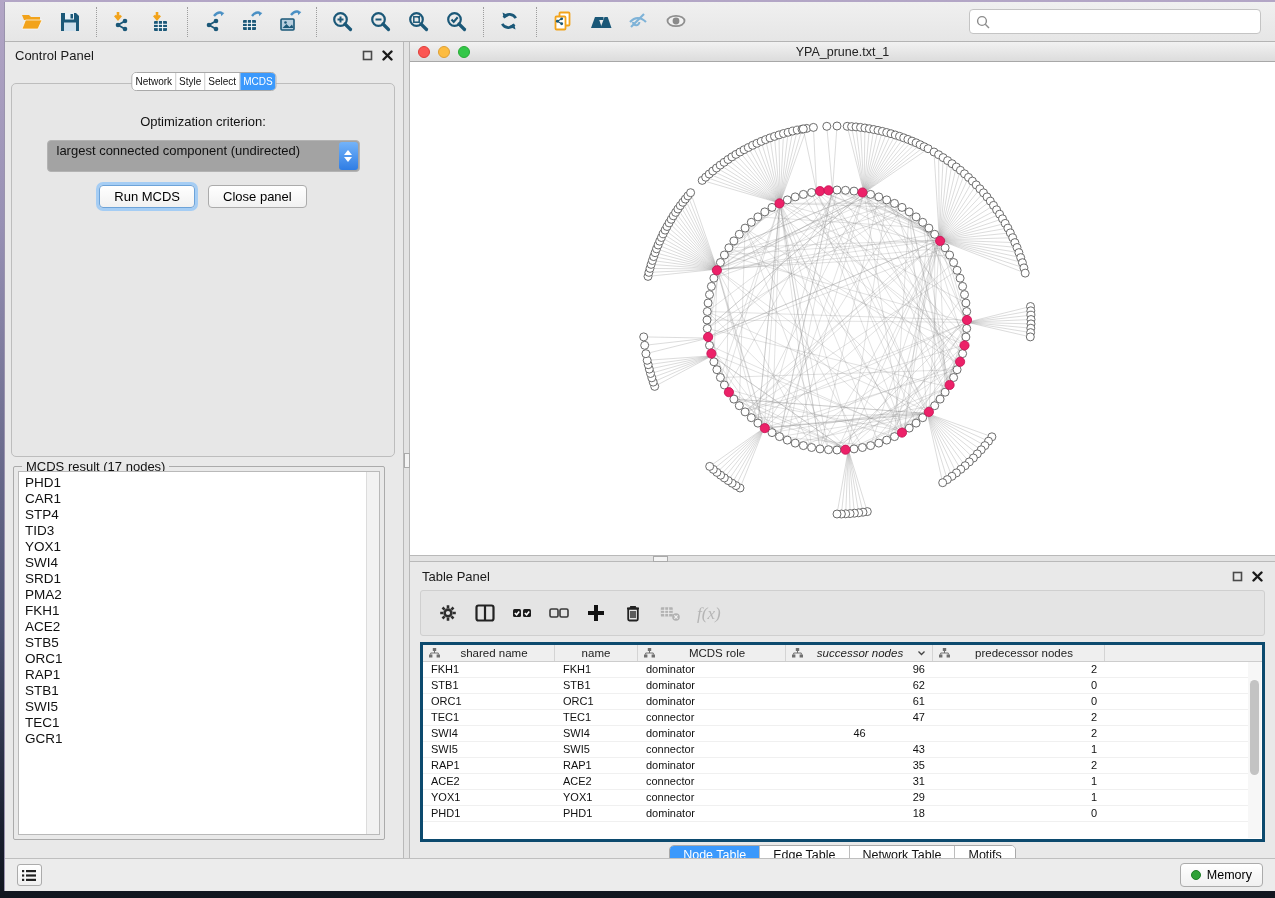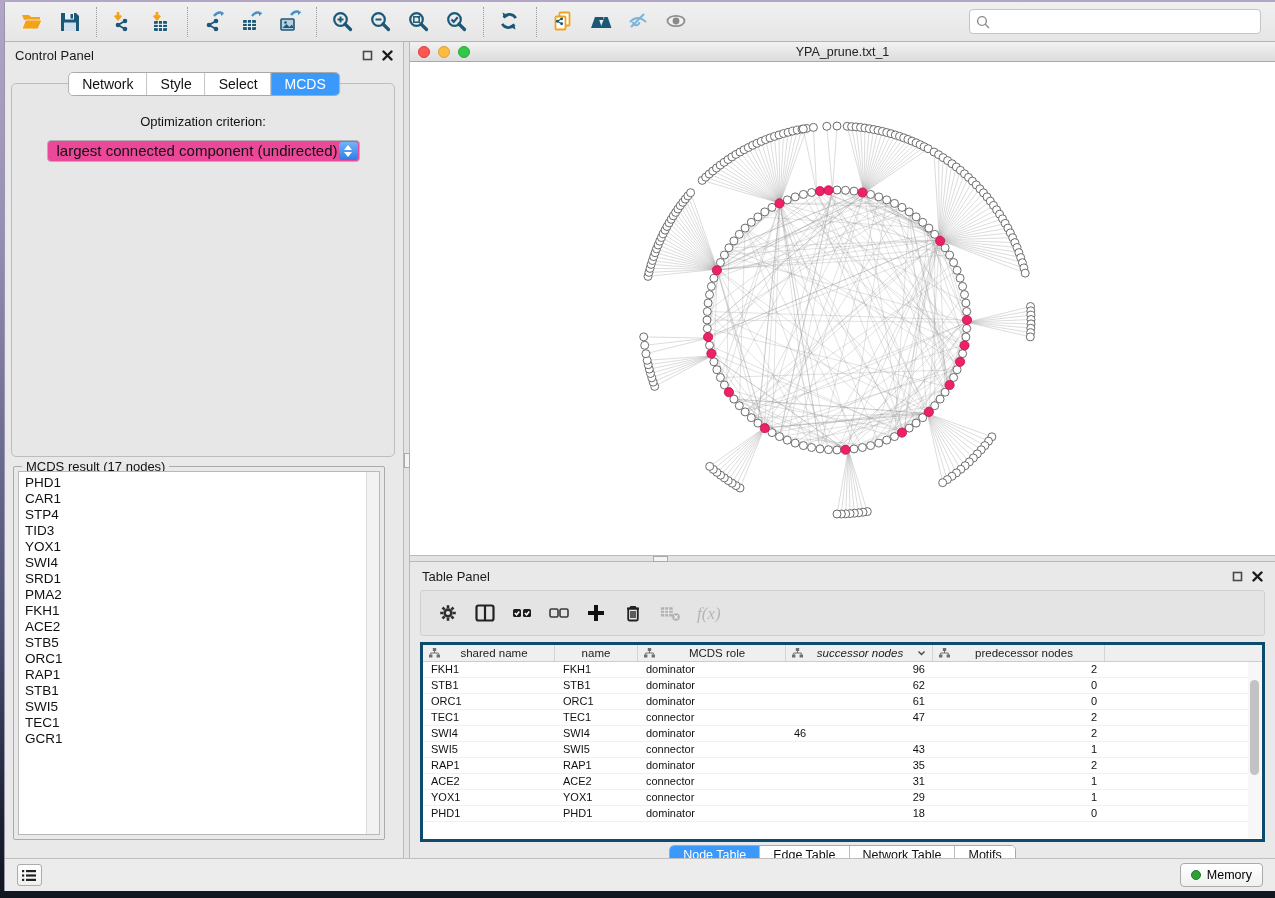--- a/index.html
+++ b/index.html
@@ -30,28 +30,28 @@
   .h-splitter { height:7px; background:#e3e3e3; border-top:1px solid #b9b9b9; border-bottom:1px solid #b9b9b9; position:relative; flex:none; }
   .h-splitter .handle { position:absolute; left:243px; top:0; width:15px; height:6px; background:#f4f4f4; border:1px solid #aaa; }
 
   
   .control-panel { width:398px; flex:none; background:#e9e9e9; position:relative; }
   .panel-header { height:26px; display:flex; align-items:center; padding:0 10px; }
   .panel-title { font-size:13px; color:#1a1a1a; }
   .panel-header .win-icons { margin-left:auto; display:flex; gap:9px; align-items:center; }
   .seg-tabs { position:absolute; left:50%; transform:translateX(-50%); top:30px; display:inline-flex;
     border:1px solid #a9a9a9; border-radius:5px; overflow:hidden; background:#fff; z-index:3; }
-  .seg-tab { padding:3px 13px; font-size:14px; background:#fff; border-right:1px solid #bdbdbd; cursor:default; white-space:nowrap; }
+  .seg-tab { padding:3px 3px; font-size:10px; background:#fff; border-right:1px solid #bdbdbd; cursor:default; white-space:nowrap; }
   .seg-tab:last-child { border-right:none; }
   .seg-tab.active { background:#3b99fc; color:#fff; }
   .cp-card { position:absolute; left:6px; right:8px; top:41px; height:374px;
     background:#e7e7e7; border:1px solid #bdbdbd; border-radius:5px; padding-top:30px; text-align:center; }
   .opt-label { font-size:13px; margin-bottom:11px; }
-  .criterion-select { position:relative; width:313px; height:22px; margin:0 auto; background:#ec4899;
-    border:1px solid #b3b3b3; border-radius:4px; text-align:left; font-size:15px; line-height:20px; padding-left:9px; }
+  .criterion-select { position:relative; width:313px; height:32px; margin:0 auto; background:#a3a3a3;
+    border:1px solid #b3b3b3; border-radius:4px; text-align:left; font-size:13px; line-height:20px; padding-left:9px; }
   .criterion-select .stepper { position:absolute; right:1px; top:1px; bottom:1px; width:19px; border-radius:3px;
     background:linear-gradient(#73b3f9,#2f7de4); display:flex; flex-direction:column; align-items:center; justify-content:center; gap:2px; }
   .stepper .up { width:0; height:0; border-left:4px solid transparent; border-right:4px solid transparent; border-bottom:5px solid #fff; }
   .stepper .down { width:0; height:0; border-left:4px solid transparent; border-right:4px solid transparent; border-top:5px solid #fff; }
   .btn-row { margin-top:13px; display:flex; justify-content:center; gap:13px; }
   .push-btn { font-size:13px; padding:3px 14px; background:linear-gradient(#ffffff,#f1f1f1);
     border:1px solid #ababab; border-radius:4px; cursor:default; }
   .push-btn.focused { box-shadow:0 0 0 3px #a5cdf4; border-color:#6da3d8; }
   .result-group { position:absolute; left:8px; width:372px; top:424px; height:374px;
     border:1px solid #ababab; border-radius:2px; }
@@ -294,20 +294,24 @@
       </div>
 
       <div class="cp-card">
         <div class="opt-label">Optimization criterion:</div>
         <div class="criterion-select">
           <span>largest connected component (undirected)</span>
           <span class="stepper">
               <span class="up"></span>
               <span class="down"></span>
             </span>
+        </div>
+        <div class="btn-row">
+          <button class="push-btn focused">Run MCDS</button>
+          <button class="push-btn">Close panel</button>
         </div>
       </div>
 
       <div class="result-group">
         <span class="result-legend">MCDS result (17 nodes)</span>
         <div class="result-list">
           <div class="result-items">
               <div class="result-item">PHD1</div>
               <div class="result-item">CAR1</div>
               <div class="result-item">STP4</div>
@@ -772,21 +776,21 @@
                 <div class="dt-cell" style="width: 132px; text-align: left;">TEC1</div>
                 <div class="dt-cell" style="width: 83px; text-align: left;">TEC1</div>
                 <div class="dt-cell" style="width: 148px; text-align: left;">connector</div>
                 <div class="dt-cell" style="width: 147px; text-align: right;">47</div>
                 <div class="dt-cell" style="width: 172px; text-align: right;">2</div>
               </div>
               <div class="dt-row">
                 <div class="dt-cell" style="width: 132px; text-align: left;">SWI4</div>
                 <div class="dt-cell" style="width: 83px; text-align: left;">SWI4</div>
                 <div class="dt-cell" style="width: 148px; text-align: left;">dominator</div>
-                <div class="dt-cell" style="width: 147px; text-align: left;">46</div>
+                <div class="dt-cell" style="width: 147px; text-align: center;">46</div>
                 <div class="dt-cell" style="width: 172px; text-align: right;">2</div>
               </div>
               <div class="dt-row">
                 <div class="dt-cell" style="width: 132px; text-align: left;">SWI5</div>
                 <div class="dt-cell" style="width: 83px; text-align: left;">SWI5</div>
                 <div class="dt-cell" style="width: 148px; text-align: left;">connector</div>
                 <div class="dt-cell" style="width: 147px; text-align: right;">43</div>
                 <div class="dt-cell" style="width: 172px; text-align: right;">1</div>
               </div>
               <div class="dt-row">

